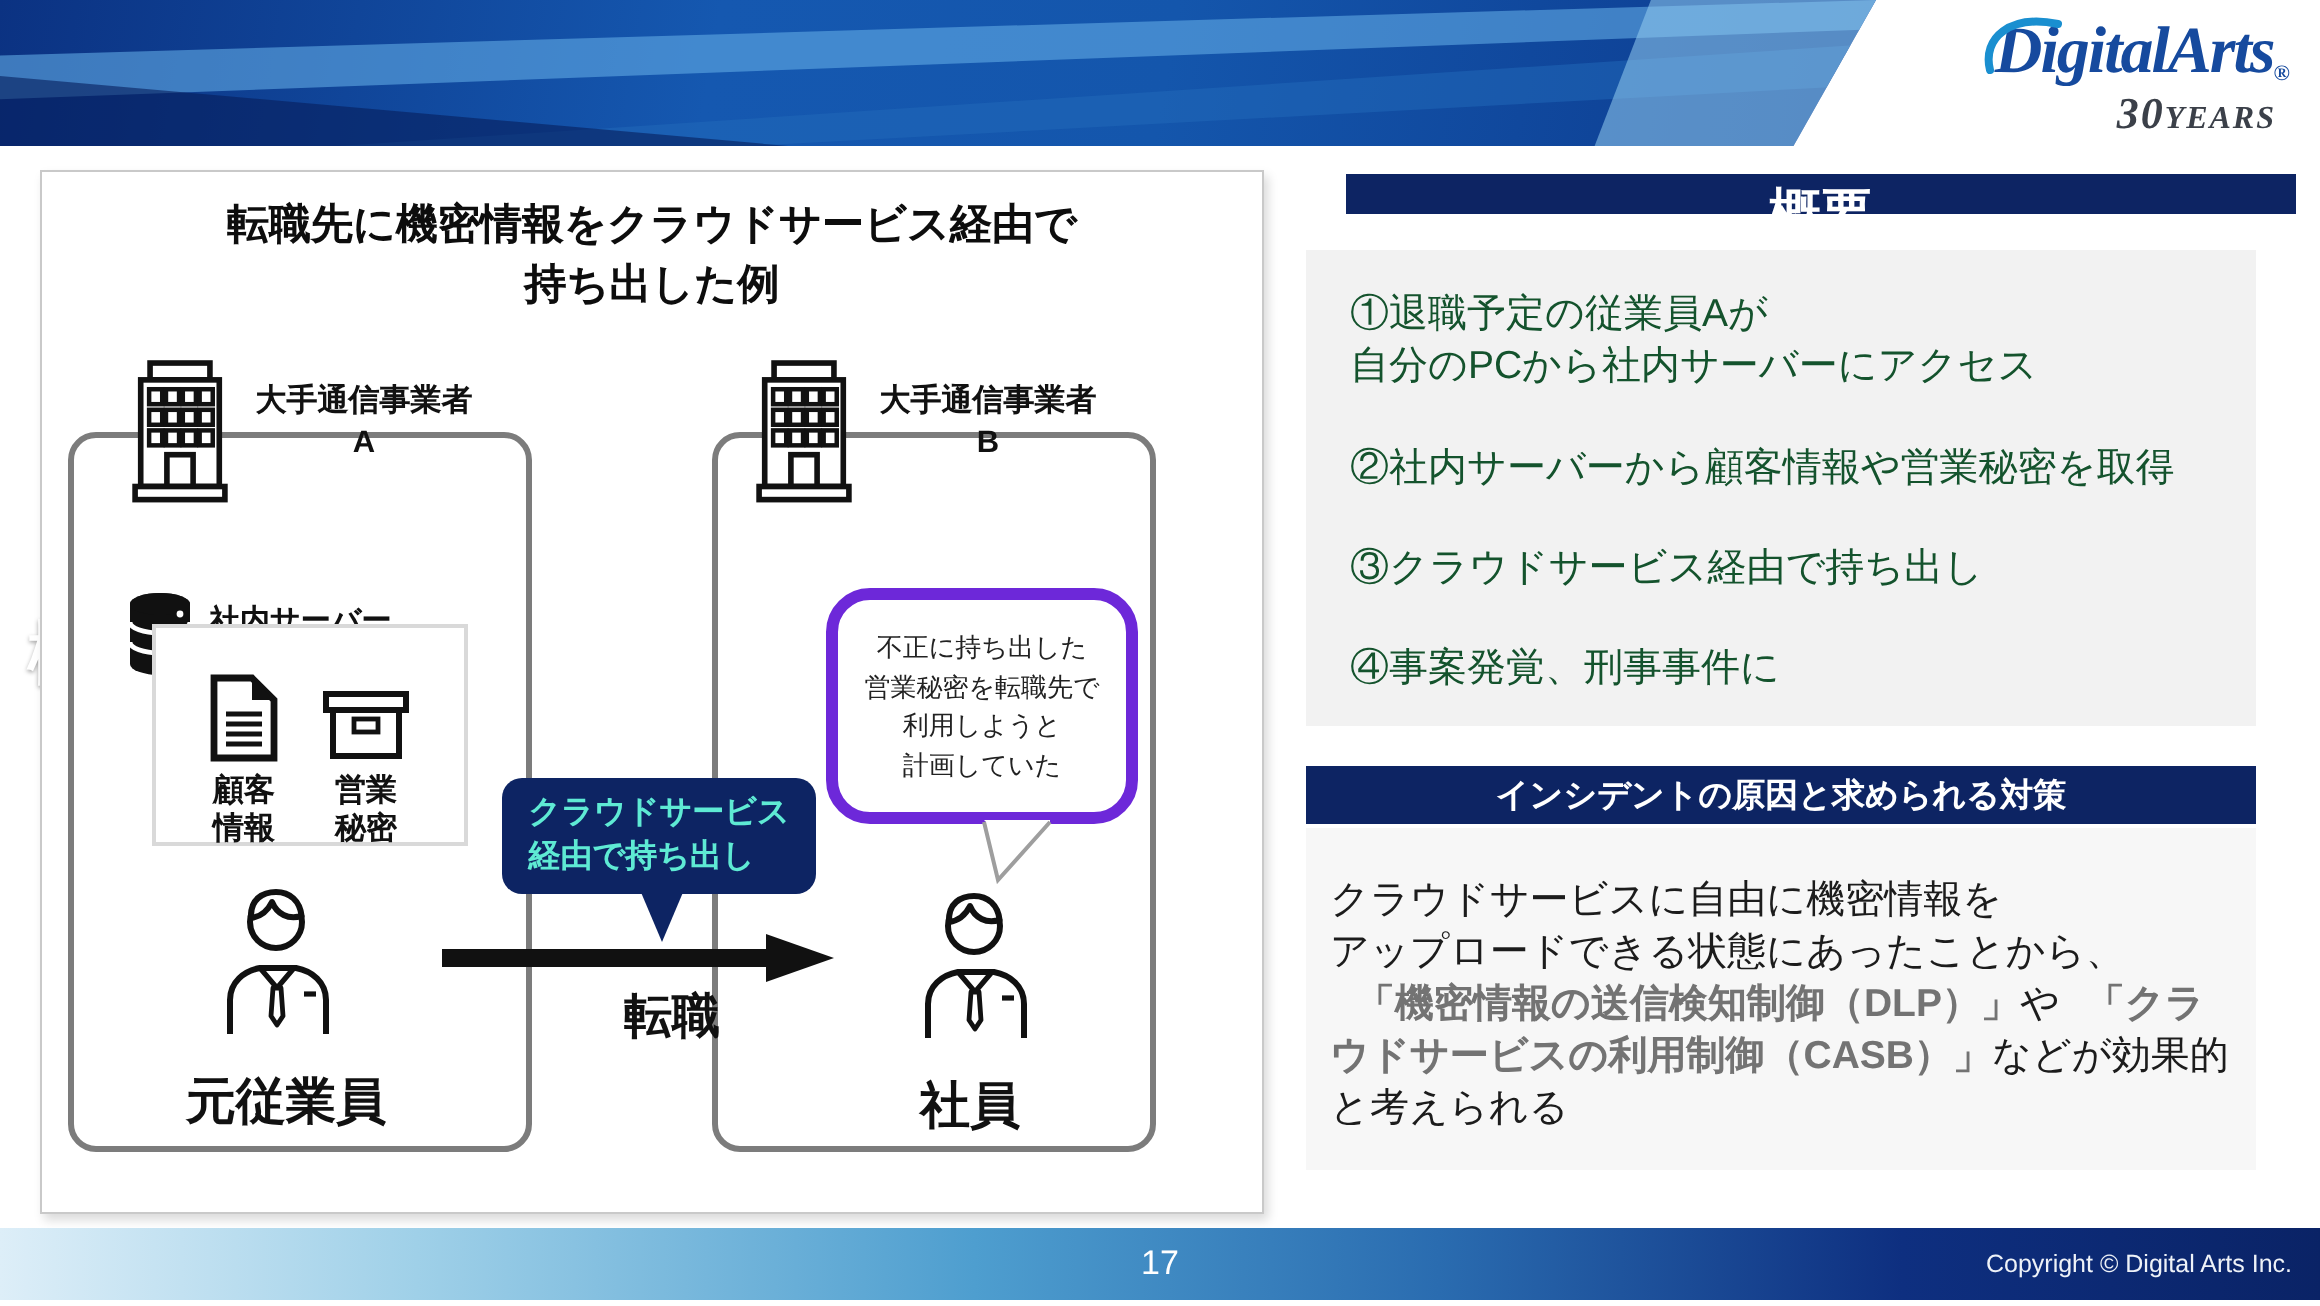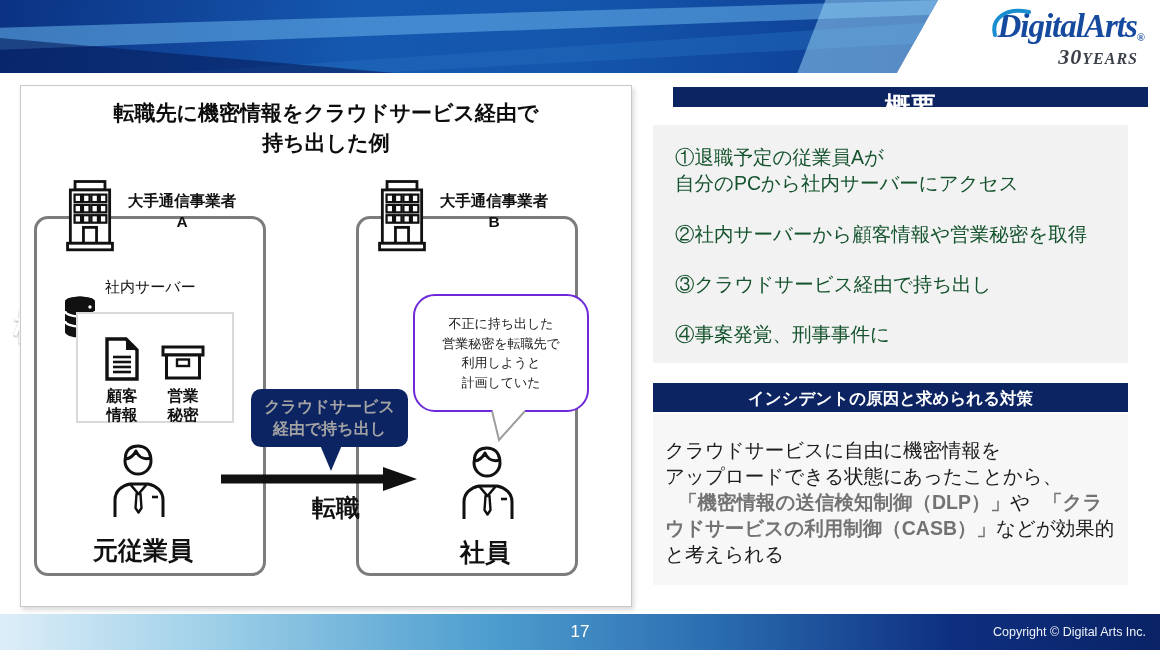--- a/index.html
+++ b/index.html
@@ -64,41 +64,41 @@
   .bldg{position:absolute; width:58px; height:78px; z-index:3;}
   .bldg-a{left:40px; top:93px;}
   .bldg-b{left:352px; top:93px;}
   .bldg-label{
     position:absolute; width:130px; text-align:center;
     font-size:15.5px; font-weight:bold; line-height:1.35; z-index:3; background:transparent;
   }
   .bldg-label-a{left:96px; top:105px;}
   .bldg-label-b{left:408px; top:105px;}
   .db-icon{position:absolute; left:42px; top:210px; width:34px; height:42px;}
-  .server-label{position:absolute; left:84px; top:192px; font-size:15px; font-weight:normal;}
+  .server-label{position:absolute; left:84px; top:215px; font-size:15px; font-weight:bold;}
   .inner-box{
     position:absolute; left:55px; top:226px; width:158px; height:111px;
     border:2px solid #d9d9d9; background:#fff;
     display:flex; justify-content:center; gap:22px; padding-top:21px;
   }
   .inner-item{text-align:center;}
   .inner-item .ic{height:46px; display:flex; align-items:flex-end; justify-content:center;}
   .inner-item .lbl{font-size:15.5px; font-weight:bold; line-height:1.25; margin-top:5px; white-space:pre-line;}
   .bubble{
-    position:absolute; left:392px; top:208px; width:176px; height:118px;
-    border:2px solid #6d28d9; border-radius:22px; background:#fff; z-index:2;
+    position:absolute; left:392px; top:208px; width:156px; height:118px;
+    border:6px solid #6d28d9; border-radius:22px; background:#fff; z-index:2;
     display:flex; align-items:center; justify-content:center; text-align:center;
     font-size:13px; line-height:1.5; white-space:pre-line; color:#222;
   }
   .bubble-tail{position:absolute; left:468px; top:324px; z-index:2;}
   .callout{
     position:absolute; left:230px; top:303px; width:157px; height:58px;
     background:#0d2463; border-radius:10px; z-index:4;
-    display:flex; align-items:center; justify-content:center; text-align:center;
-    color:#a3a3a3; font-size:16px; font-weight:bold; line-height:1.4; white-space:pre-line;
+    display:flex; align-items:center; justify-content:center; text-align:left;
+    color:#5eead4; font-size:16px; font-weight:bold; line-height:1.4; white-space:pre-line;
   }
   .callout-tail{
     position:absolute; left:299px; top:359px; width:0; height:0; z-index:4;
     border-left:11px solid transparent; border-right:11px solid transparent;
     border-top:26px solid #0d2463;
   }
   .arrow-svg{position:absolute; left:200px; top:379px; z-index:3;}
   .tenshoku{
     position:absolute; left:255px; top:406px; width:120px; text-align:center;
     font-size:24px; font-weight:bold; z-index:3;

